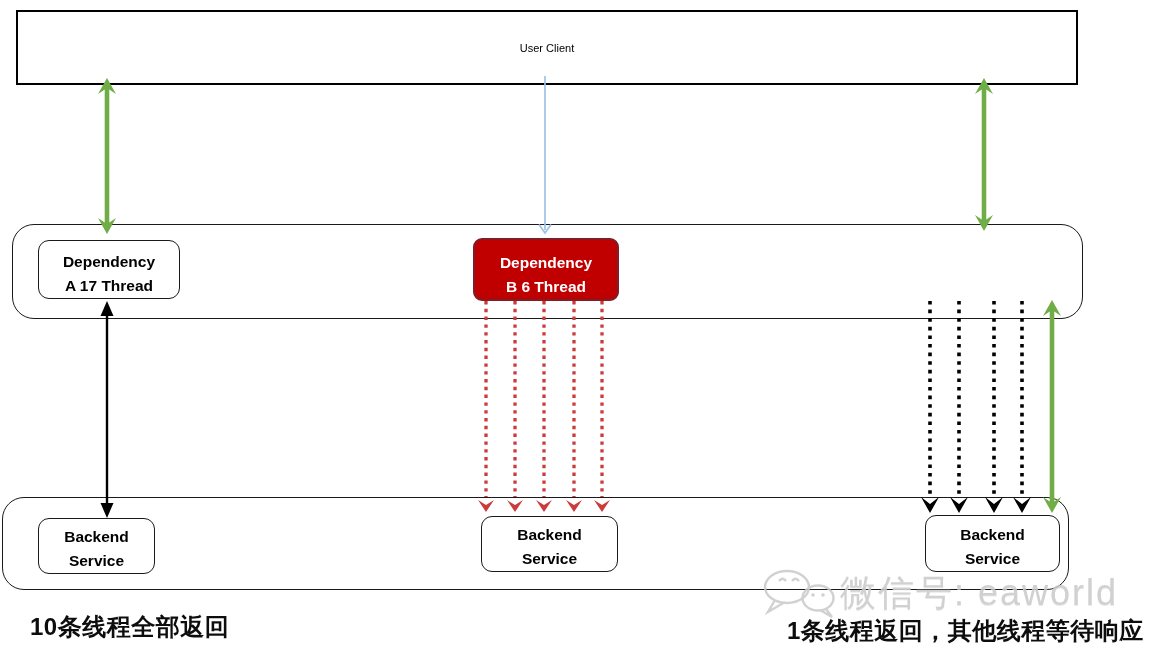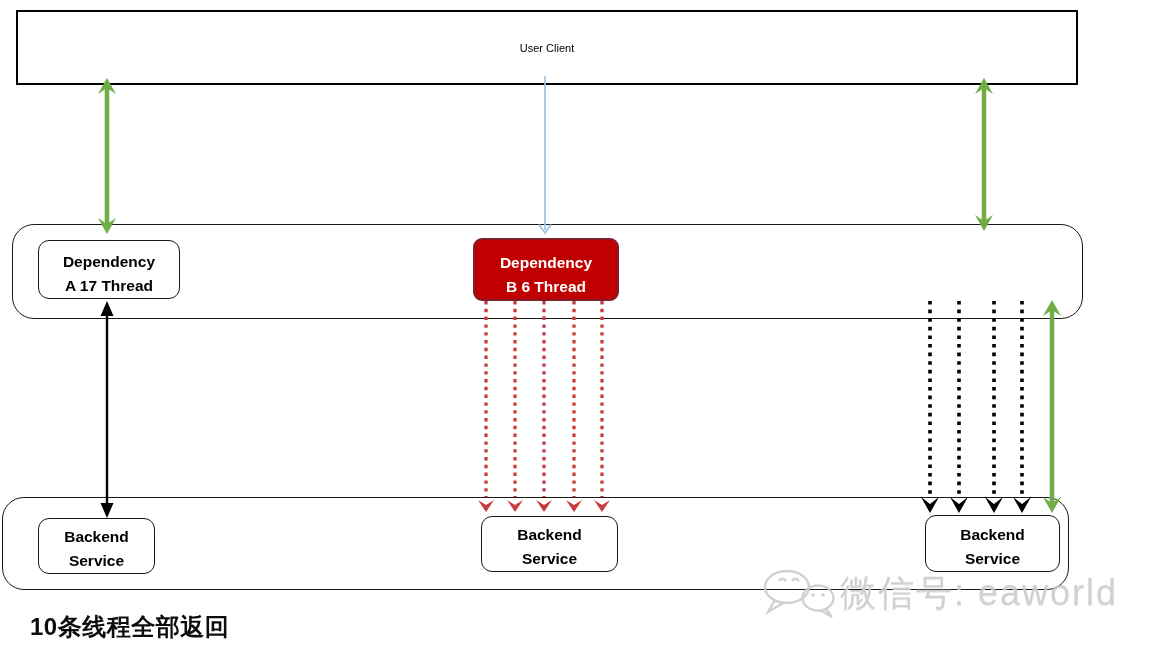--- a/index.html
+++ b/index.html
@@ -180,14 +180,15 @@
     </g>
 
     <g>
       <line x1="1052" y1="309" x2="1052" y2="504" stroke-width="4.6" stroke="#70AD47"></line>
       <polygon points="1043,316 1052,300 1061,316 1052,310" fill="#70AD47"></polygon>
       <polygon points="1043,497 1052,513 1061,497 1052,503" fill="#70AD47"></polygon>
     </g>
   </svg>
 
   <div class="caption left">10条线程全部返回</div>
+  <div class="caption right">1条线程返回，其他线程等待响应</div>
 
 </div>
 
 </body></html>

